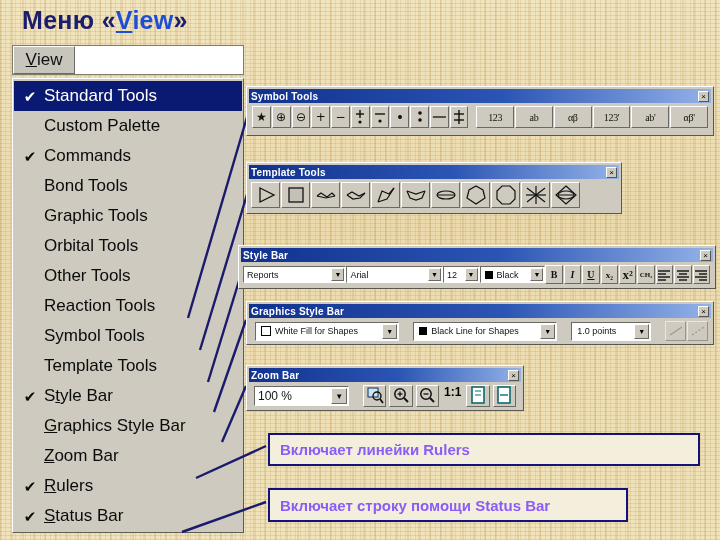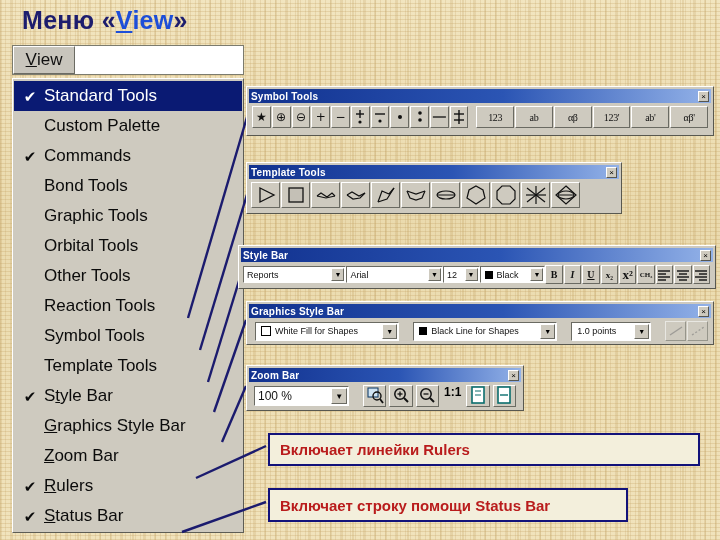--- a/index.html
+++ b/index.html
@@ -145,21 +145,21 @@
     border-top:1px solid #ffffff;border-left:1px solid #ffffff;
     border-right:1px solid #6a6a62;border-bottom:1px solid #6a6a62;
     box-sizing:border-box;display:flex;justify-content:center;
   }
 
   
   .callout{
     position:absolute;z-index:12;
     background:#f3efdc;border:2px solid #12127a;
     display:flex;align-items:center;padding-left:10px;
-    font-size:15px;font-weight:bold;color:#b91c1c;
+    font-size:15px;font-weight:bold;color:#8b5cf6;
     box-sizing:border-box;white-space:nowrap;
   }
   #callout1{left:268px;top:433px;width:432px;height:33px;}
   #callout2{left:268px;top:488px;width:360px;height:34px;}
 
   
   #lines{position:absolute;left:0;top:0;width:720px;height:540px;z-index:9;}
 </style>
 </head>
 <body>

